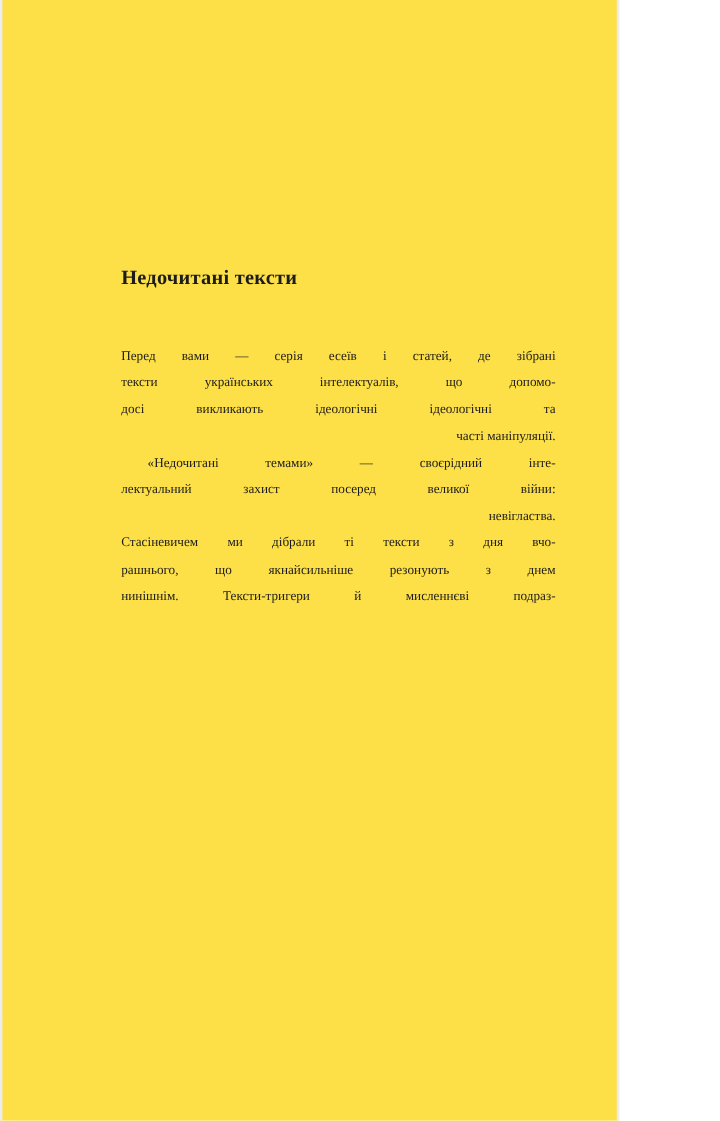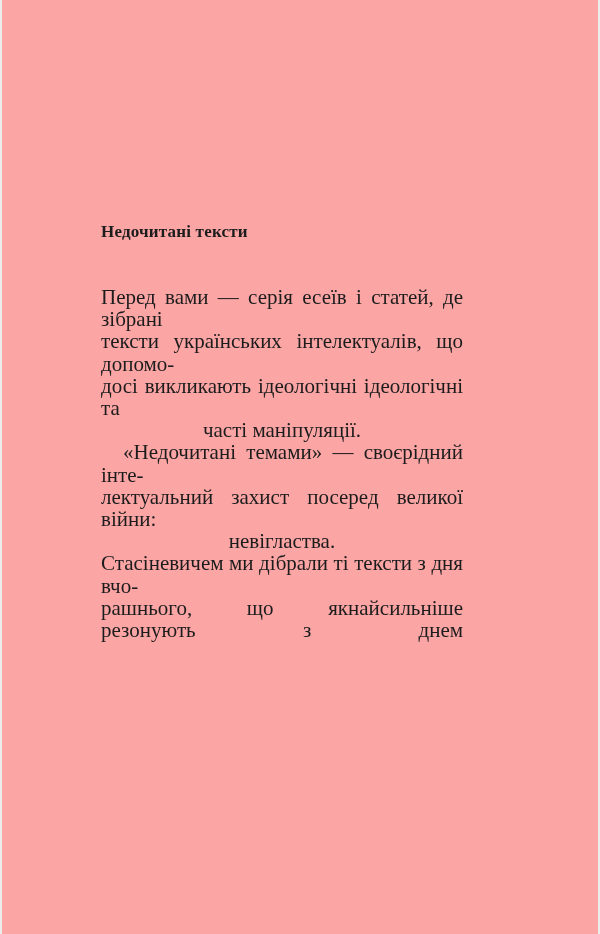--- a/index.html
+++ b/index.html
@@ -2,59 +2,59 @@
 <html><head>
 <meta charset="utf-8">
 <style>
   html, body {
     margin: 0;
     padding: 0;
     background: #ffffff;
   }
   .page {
     position: relative;
-    width: 600px;
+    width: 516px;
     height: 934px;
-    background: #fca5a5;
+    background: #fde047;
     box-shadow: inset 2px 0 0 #ececec, inset -2px 0 0 #ececec;
     font-family: "Liberation Serif", "DejaVu Serif", serif;
     color: #1c1c1c;
     overflow: hidden;
   }
   .heading {
     position: absolute;
     top: 221px;
     left: 101px;
     margin: 0;
     font-size: 17px;
     font-weight: bold;
     letter-spacing: 0.2px;
     line-height: 22px;
   }
   .text-block {
     position: absolute;
     top: 286px;
     left: 101px;
     width: 362px;
-    font-size: 21px;
+    font-size: 11px;
     line-height: 22.2px;
   }
   .para {
     margin: 0;
     padding: 0;
   }
   .jline {
     display: block;
     text-align: justify;
     text-align-last: justify;
     white-space: normal;
   }
   .lline {
     display: block;
-    text-align: center;
+    text-align: right;
   }
   .indent {
     text-indent: 22px;
   }
 </style>
 </head>
 <body>
 
 <div class="page">
 
@@ -71,17 +71,18 @@
 
     <div class="para">
       <span class="jline indent">«Недочитані темами» — своєрідний інте-</span>
       <span class="jline">лектуальний захист посеред великої війни:</span>
       <span class="lline">невігластва.</span>
     </div>
 
     <div class="para">
       <span class="jline">Стасіневичем ми дібрали ті тексти з дня вчо-</span>
       <span class="jline">рашнього, що якнайсильніше резонують з днем</span>
+      <span class="jline">нинішнім. Тексти-тригери й мисленнєві подраз-</span>
     </div>
 
   </div>
 
 </div>
 
 </body></html>

